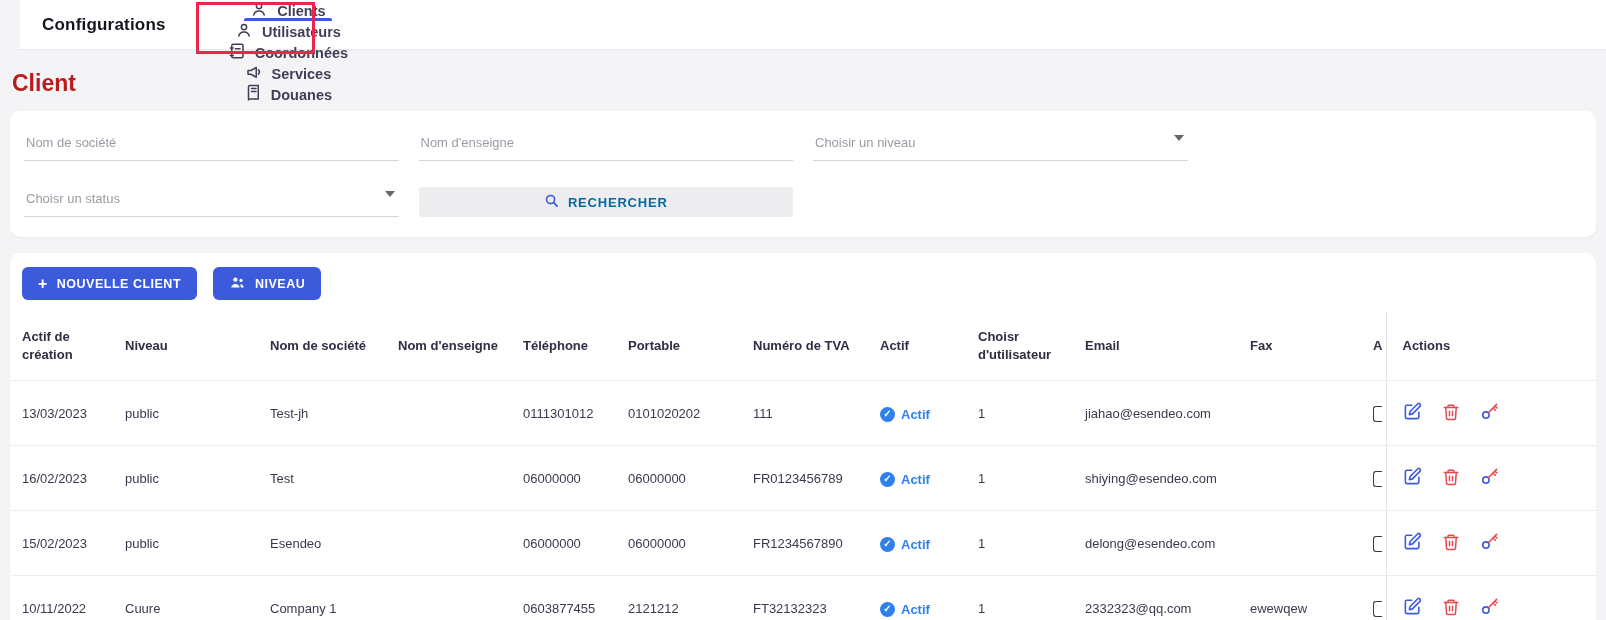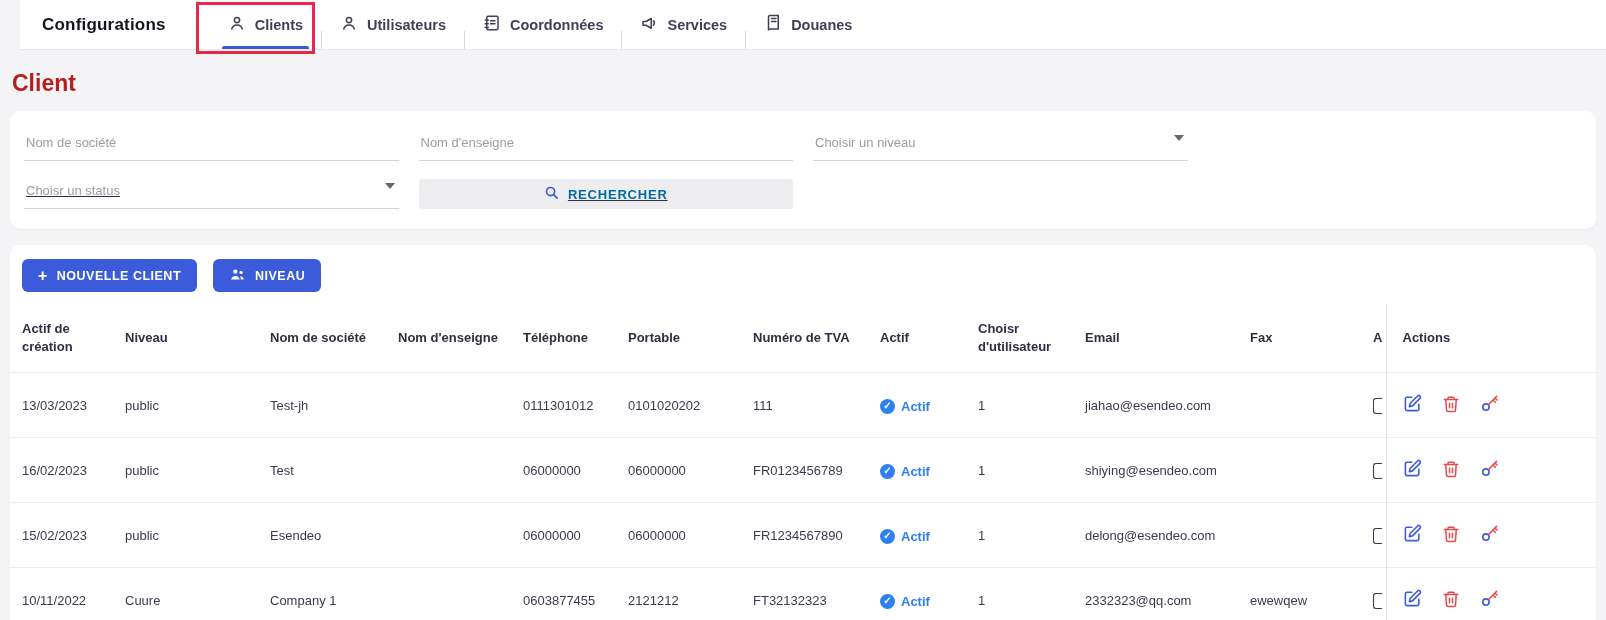--- a/index.html
+++ b/index.html
@@ -21,21 +21,21 @@
     padding: 0 22px;
     margin-left: 20px;
   }
   .brand {
     font-size: 17px;
     font-weight: 700;
     color: #14151f;
     margin-right: 44px;
     letter-spacing: 0.2px;
   }
-  .tabs { display: flex; align-items: flex-end; height: 100%; }
+  .tabs { display: flex; align-items: center; height: 100%; flex-direction: column; }
   .tab {
     position: relative;
     display: flex;
     align-items: center;
     gap: 9px;
     height: 100%;
     padding: 0 18px;
     font-size: 14.5px;
     font-weight: 600;
     color: #3f3f58;
@@ -75,21 +75,21 @@
     box-shadow: 0 1px 2px rgba(20,20,40,0.05);
   }
 
   
   .filters { padding: 18px 14px 20px; }
   .filter-row {
     display: grid;
     grid-template-columns: repeat(4, 1fr);
     column-gap: 20px;
   }
-  .filter-row + .filter-row { margin-top: 16px; text-decoration: underline; }
+  .filter-row + .filter-row { margin-top: 24px; }
   .field input {
     width: 100%;
     border: none;
     border-bottom: 1px solid #d4d4dc;
     background: transparent;
     padding: 6px 2px 10px;
     font-family: "Liberation Sans", sans-serif;
     font-size: 13px;
     color: #3a3a4e;
     outline: none;

